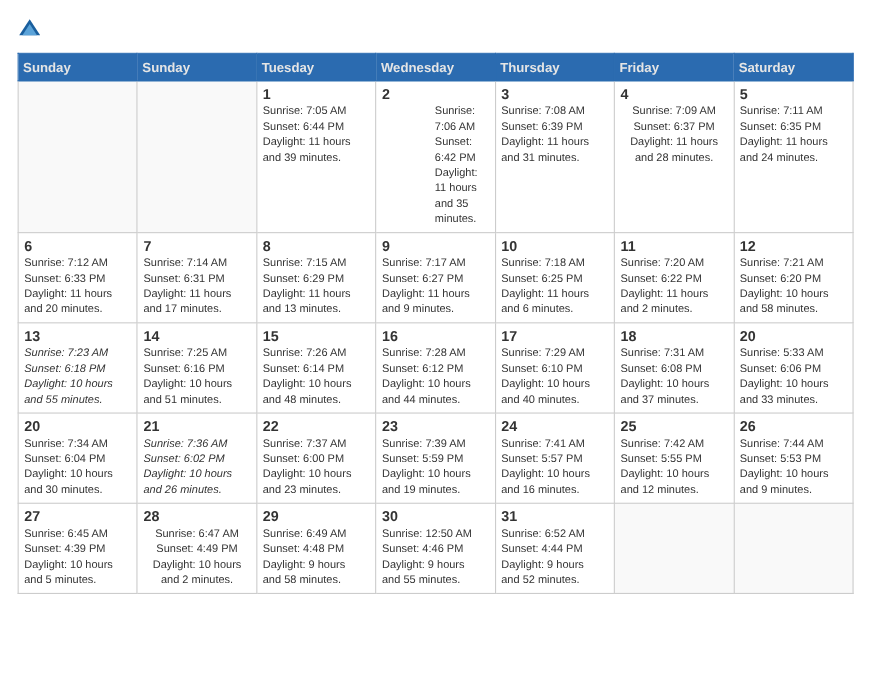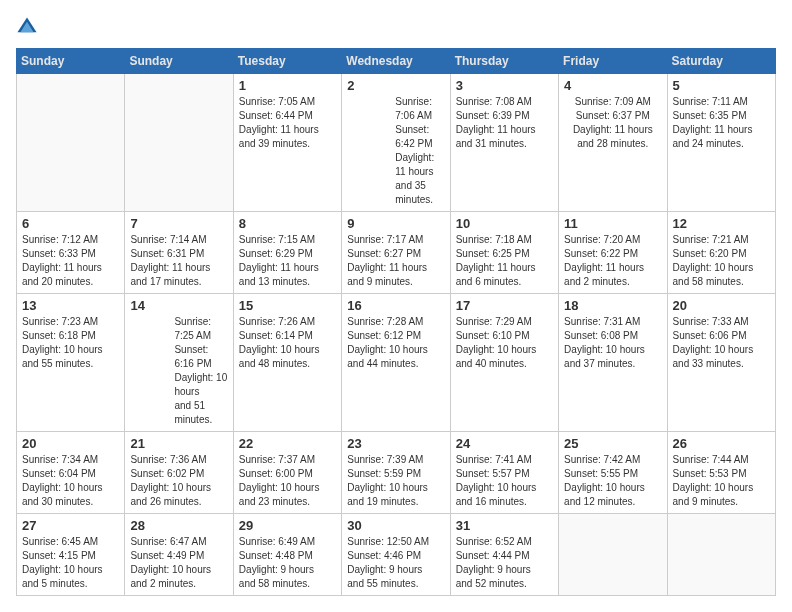--- a/index.html
+++ b/index.html
@@ -192,28 +192,28 @@
           <span class="day-number">12</span>
           <div class="day-info" style="white-space: pre-line;">Sunrise: 7:21 AM
 Sunset: 6:20 PM
 Daylight: 10 hours
 and 58 minutes.</div>
         </td>
       </tr>
       <tr>
         <td>
           <span class="day-number">13</span>
-          <div class="day-info" style="white-space: pre-line;">Sunrise: 7:23 AM
+          <div class="day-info" style="white-space: pre-line; font-style: italic;">Sunrise: 7:23 AM
 Sunset: 6:18 PM
 Daylight: 10 hours
 and 55 minutes.</div>
         </td>
         <td>
           <span class="day-number">14</span>
-          <div class="day-info" style="white-space: pre-line; margin-left: 44px;">Sunrise: 7:25 AM
+          <div class="day-info" style="white-space: pre-line;">Sunrise: 7:25 AM
 Sunset: 6:16 PM
 Daylight: 10 hours
 and 51 minutes.</div>
         </td>
         <td>
           <span class="day-number">15</span>
           <div class="day-info" style="white-space: pre-line;">Sunrise: 7:26 AM
 Sunset: 6:14 PM
 Daylight: 10 hours
 and 48 minutes.</div>
@@ -234,37 +234,37 @@
         </td>
         <td>
           <span class="day-number">18</span>
           <div class="day-info" style="white-space: pre-line;">Sunrise: 7:31 AM
 Sunset: 6:08 PM
 Daylight: 10 hours
 and 37 minutes.</div>
         </td>
         <td>
           <span class="day-number">20</span>
-          <div class="day-info" style="white-space: pre-line;">Sunrise: 7:33 AM
+          <div class="day-info" style="white-space: pre-line;">Sunrise: 5:33 AM
 Sunset: 6:06 PM
 Daylight: 10 hours
 and 33 minutes.</div>
         </td>
       </tr>
       <tr>
         <td>
           <span class="day-number">20</span>
           <div class="day-info" style="white-space: pre-line;">Sunrise: 7:34 AM
 Sunset: 6:04 PM
 Daylight: 10 hours
 and 30 minutes.</div>
         </td>
         <td>
           <span class="day-number">21</span>
-          <div class="day-info" style="white-space: pre-line;">Sunrise: 7:36 AM
+          <div class="day-info" style="white-space: pre-line; font-style: italic;">Sunrise: 7:36 AM
 Sunset: 6:02 PM
 Daylight: 10 hours
 and 26 minutes.</div>
         </td>
         <td>
           <span class="day-number">22</span>
           <div class="day-info" style="white-space: pre-line;">Sunrise: 7:37 AM
 Sunset: 6:00 PM
 Daylight: 10 hours
 and 23 minutes.</div>
@@ -295,27 +295,27 @@
           <div class="day-info" style="white-space: pre-line;">Sunrise: 7:44 AM
 Sunset: 5:53 PM
 Daylight: 10 hours
 and 9 minutes.</div>
         </td>
       </tr>
       <tr>
         <td>
           <span class="day-number">27</span>
           <div class="day-info" style="white-space: pre-line;">Sunrise: 6:45 AM
-Sunset: 4:15 PM
+Sunset: 4:39 PM
 Daylight: 10 hours
 and 5 minutes.</div>
         </td>
         <td>
           <span class="day-number">28</span>
-          <div class="day-info" style="white-space: pre-line;">Sunrise: 6:47 AM
+          <div class="day-info" style="white-space: pre-line; text-align: center;">Sunrise: 6:47 AM
 Sunset: 4:49 PM
 Daylight: 10 hours
 and 2 minutes.</div>
         </td>
         <td>
           <span class="day-number">29</span>
           <div class="day-info" style="white-space: pre-line;">Sunrise: 6:49 AM
 Sunset: 4:48 PM
 Daylight: 9 hours
 and 58 minutes.</div>

